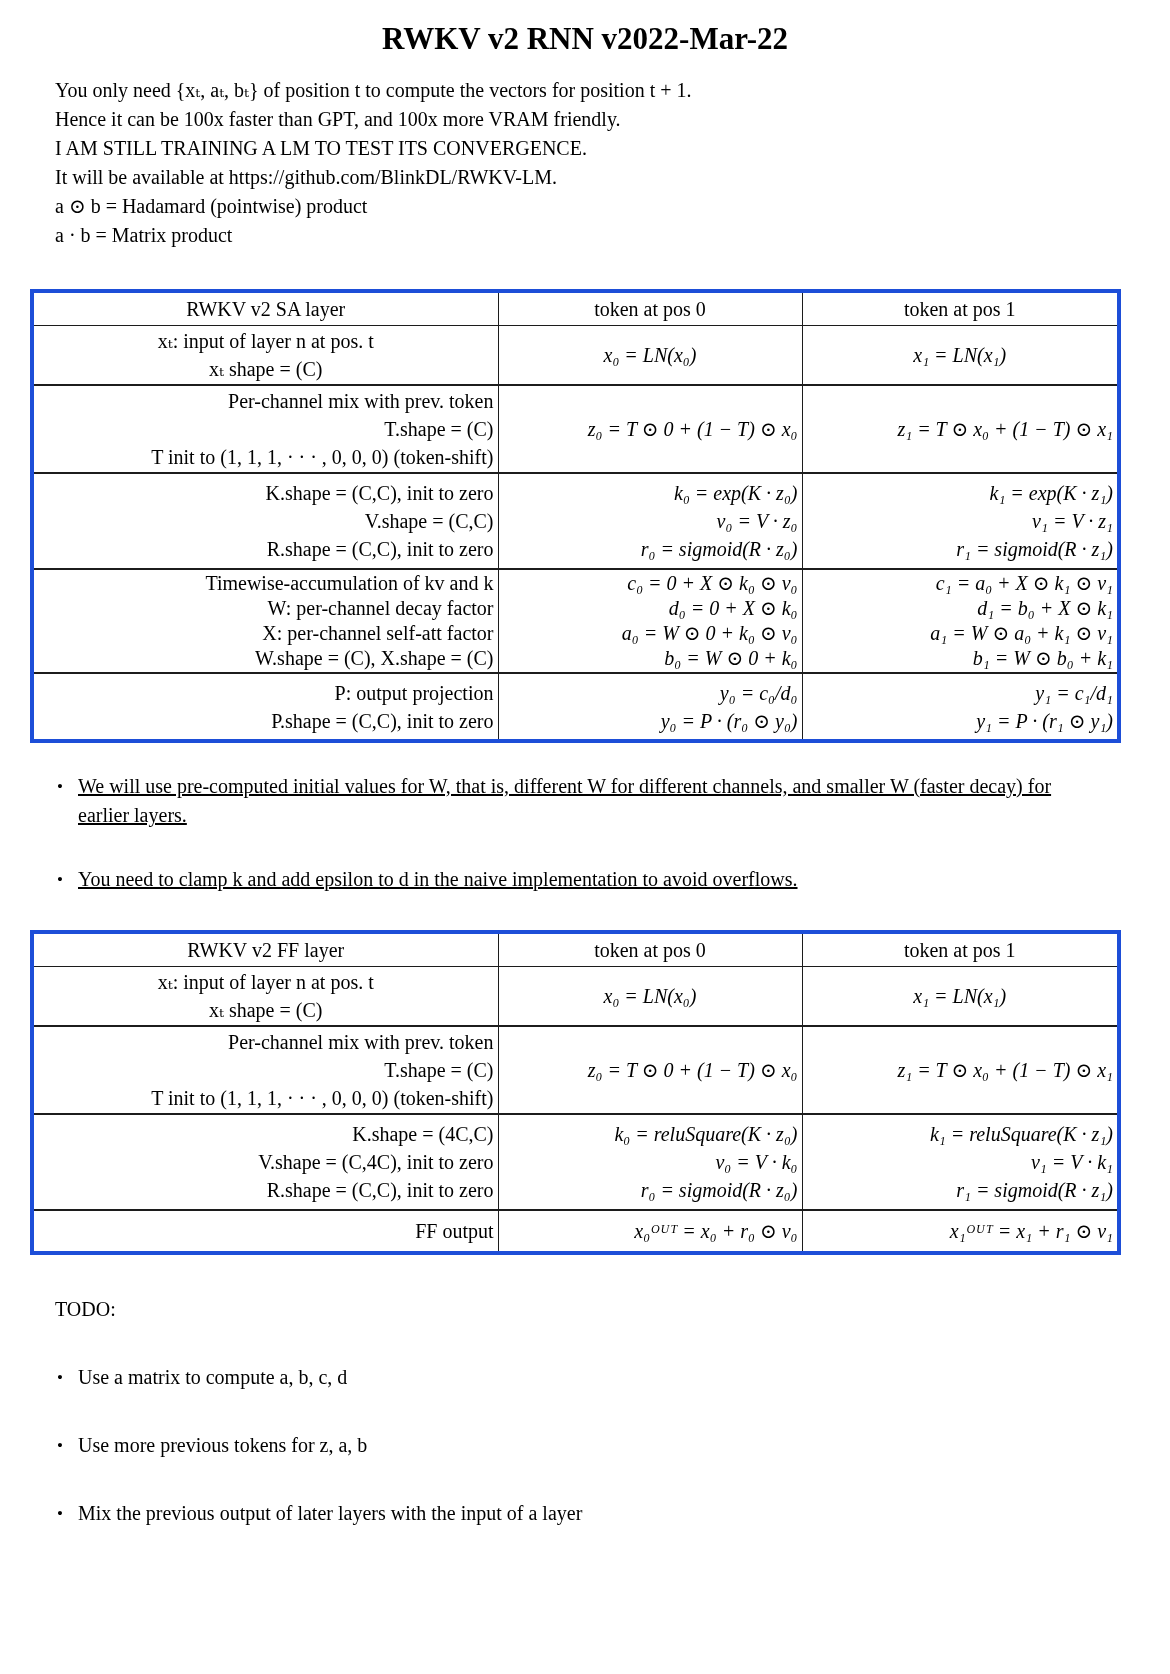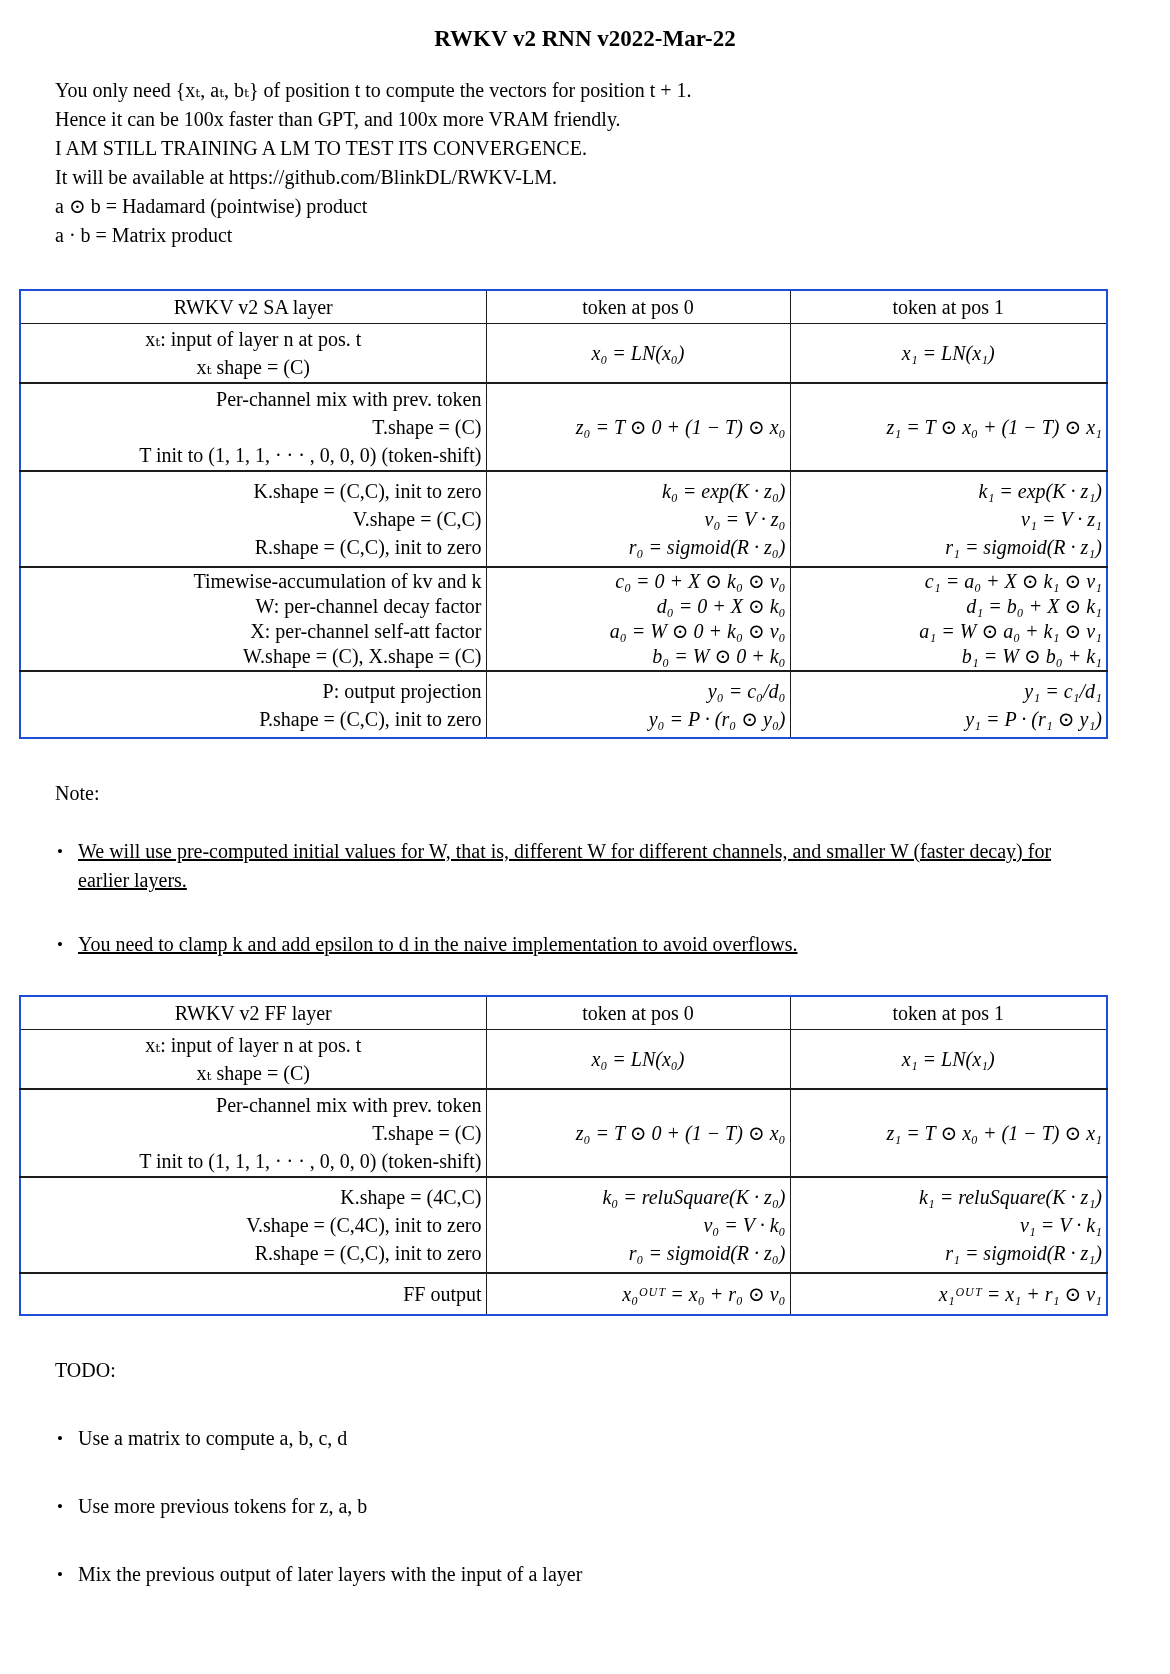--- a/index.html
+++ b/index.html
@@ -4,30 +4,30 @@
 <style>
   html, body { margin: 0; padding: 0; }
   body {
     width: 1170px; height: 1674px; overflow: hidden;
     background: #ffffff; color: #000000;
     font-family: "Liberation Serif", "DejaVu Serif", "DejaVu Sans", serif;
     font-size: 20px;
   }
   .title {
     margin: 24px 0 0 0; text-align: center;
-    font-size: 23px; font-weight: bold; line-height: 30px;
+    font-size: 31px; font-weight: bold; line-height: 30px;
   }
   .intro { margin: 22px 0 0 55px; line-height: 29px; }
   .intro .line { white-space: nowrap; }
 
   table.grid {
-    margin-left: 19px; margin-top: 39px;
+    margin-left: 30px; margin-top: 39px;
     width: 1087px; table-layout: fixed;
     border-collapse: collapse;
-    border: 2px solid #1d4ed8;
+    border: 4px solid #1d4ed8;
   }
   table.grid.second { margin-top: 36px; }
   col.c1 { width: 466px; } col.c2 { width: 304px; } col.c3 { width: 317px; }
   table.grid th, table.grid td {
     border-left: 1px solid #1c1c1c;
     padding: 1px 4px; text-align: center; vertical-align: middle;
     font-weight: normal; line-height: 28px;
   }
   table.grid th:first-child, table.grid td:first-child { border-left: none; }
   table.grid tr.r > td { border-top: 2px solid #1c1c1c; text-align: right; }
@@ -159,21 +159,20 @@
         </td>
         <td class="eq">
           <div>y₁ = c₁/d₁</div>
           <div>y₁ = P · (r₁ ⊙ y₁)</div>
         </td>
       </tr>
     </tbody>
   </table>
 
   <section class="note">
-    <div class="sec-heading">Note:</div>
     <div class="bullet b1">We will use pre-computed initial values for W, that is, different W for different channels, and smaller W (faster decay) for earlier layers.</div>
     <div class="bullet b2">You need to clamp k and add epsilon to d in the naive implementation to avoid overflows.</div>
   </section>
 
   <table class="grid second">
     <colgroup>
         <col class="c1">
         <col class="c2">
         <col class="c3">
       </colgroup>

